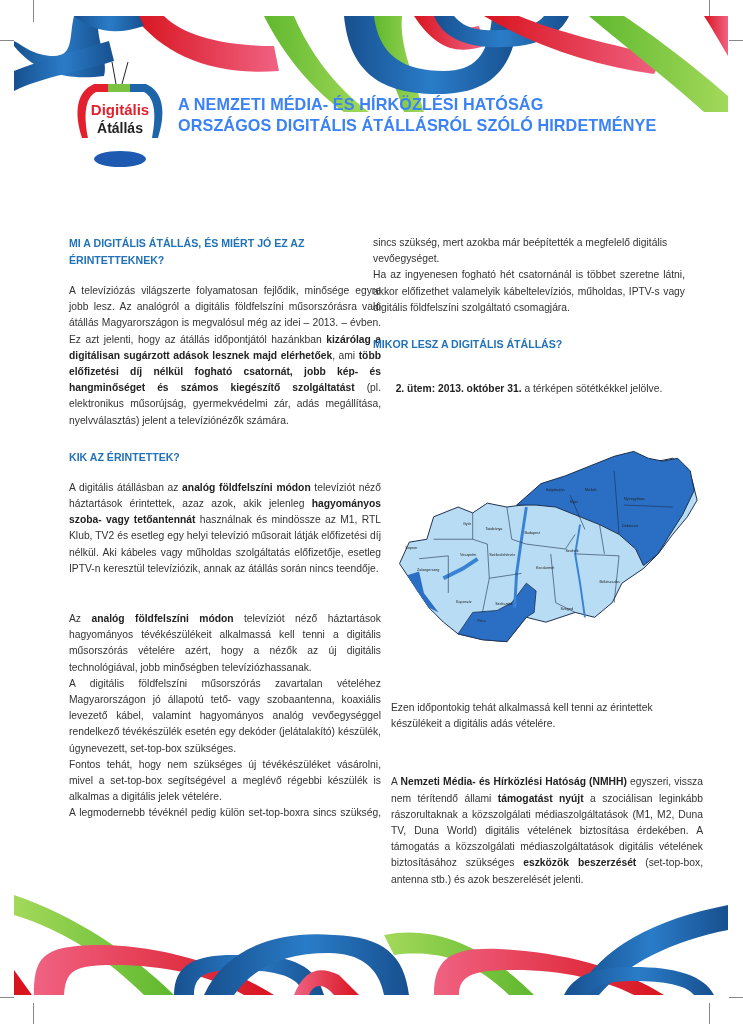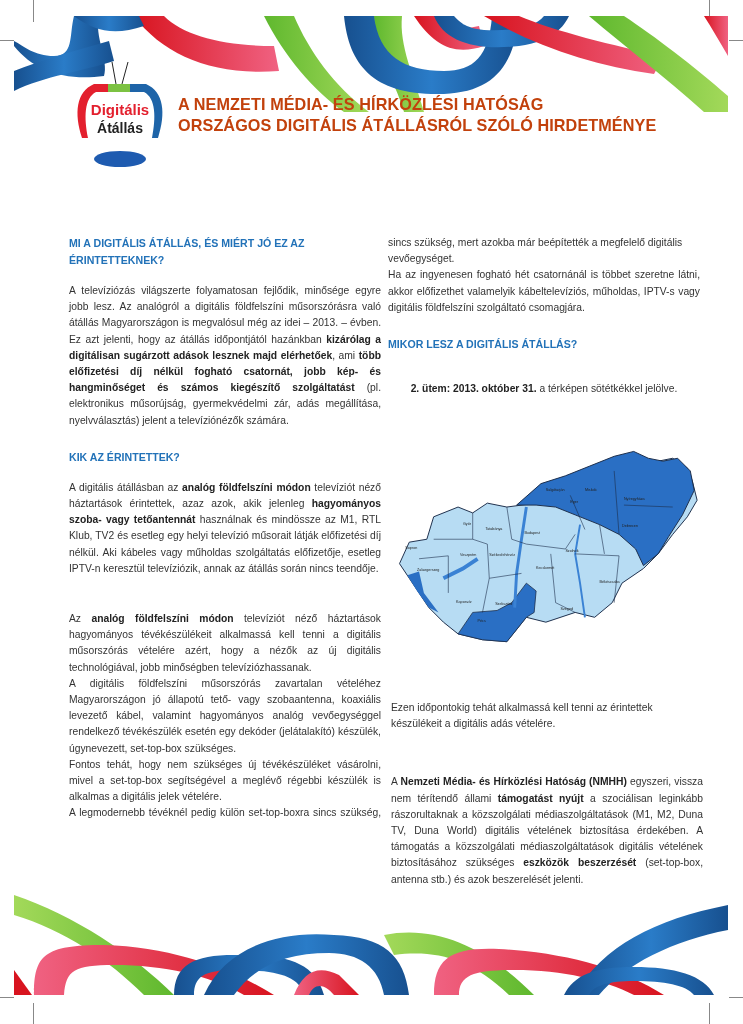--- a/index.html
+++ b/index.html
@@ -3,26 +3,26 @@
 <meta charset="utf-8">
 <style>
   html, body { margin: 0; padding: 0; background: #ffffff; }
   body { width: 743px; height: 1024px; position: relative; overflow: hidden;
          font-family: "DejaVu Sans", sans-serif; color: #2b2b2b; }
   .crop { position: absolute; background: #888; }
   .ribbons-top { position: absolute; left: 14px; top: 16px; width: 714px; height: 96px; }
   .ribbons-bottom { position: absolute; left: 14px; top: 895px; width: 714px; height: 100px; }
   .logo { position: absolute; left: 70px; top: 58px; width: 100px; height: 118px; }
   .title { position: absolute; left: 178px; top: 94px; font-family: "Liberation Sans", sans-serif;
-           font-weight: bold; font-size: 16.2px; line-height: 21px; color: #c2410c; letter-spacing: 0.1px; }
+           font-weight: bold; font-size: 16.2px; line-height: 21px; color: #3b82f6; letter-spacing: 0.1px; }
   .title div { white-space: nowrap; }
   .col { position: absolute; width: 312px; font-family: "Liberation Sans", sans-serif;
          font-size: 10.3px; line-height: 16.2px; color: #333; margin-top: 38px; }
   .col-left { left: 69px; top: 197px; }
-  .col-right { left: 388px; top: 197px; }
+  .col-right { left: 373px; top: 197px; }
   .h { font-family: "Liberation Sans", sans-serif; font-weight: bold; color: #2272b8;
        font-size: 10.6px; line-height: 17px; margin: 0; text-transform: none; }
   .p { text-align: justify; margin: 0; }
   .p b { color: #222; }
   .gap-s { height: 14px; }
   .gap-m { height: 20px; }
   .gap-l { height: 28px; }
   .map { position: absolute; left: 380px; top: 445px; width: 322px; height: 208px; }
   .map-label { font-family: "Liberation Sans", sans-serif; font-size: 3.8px; fill: #222; }
 </style>

